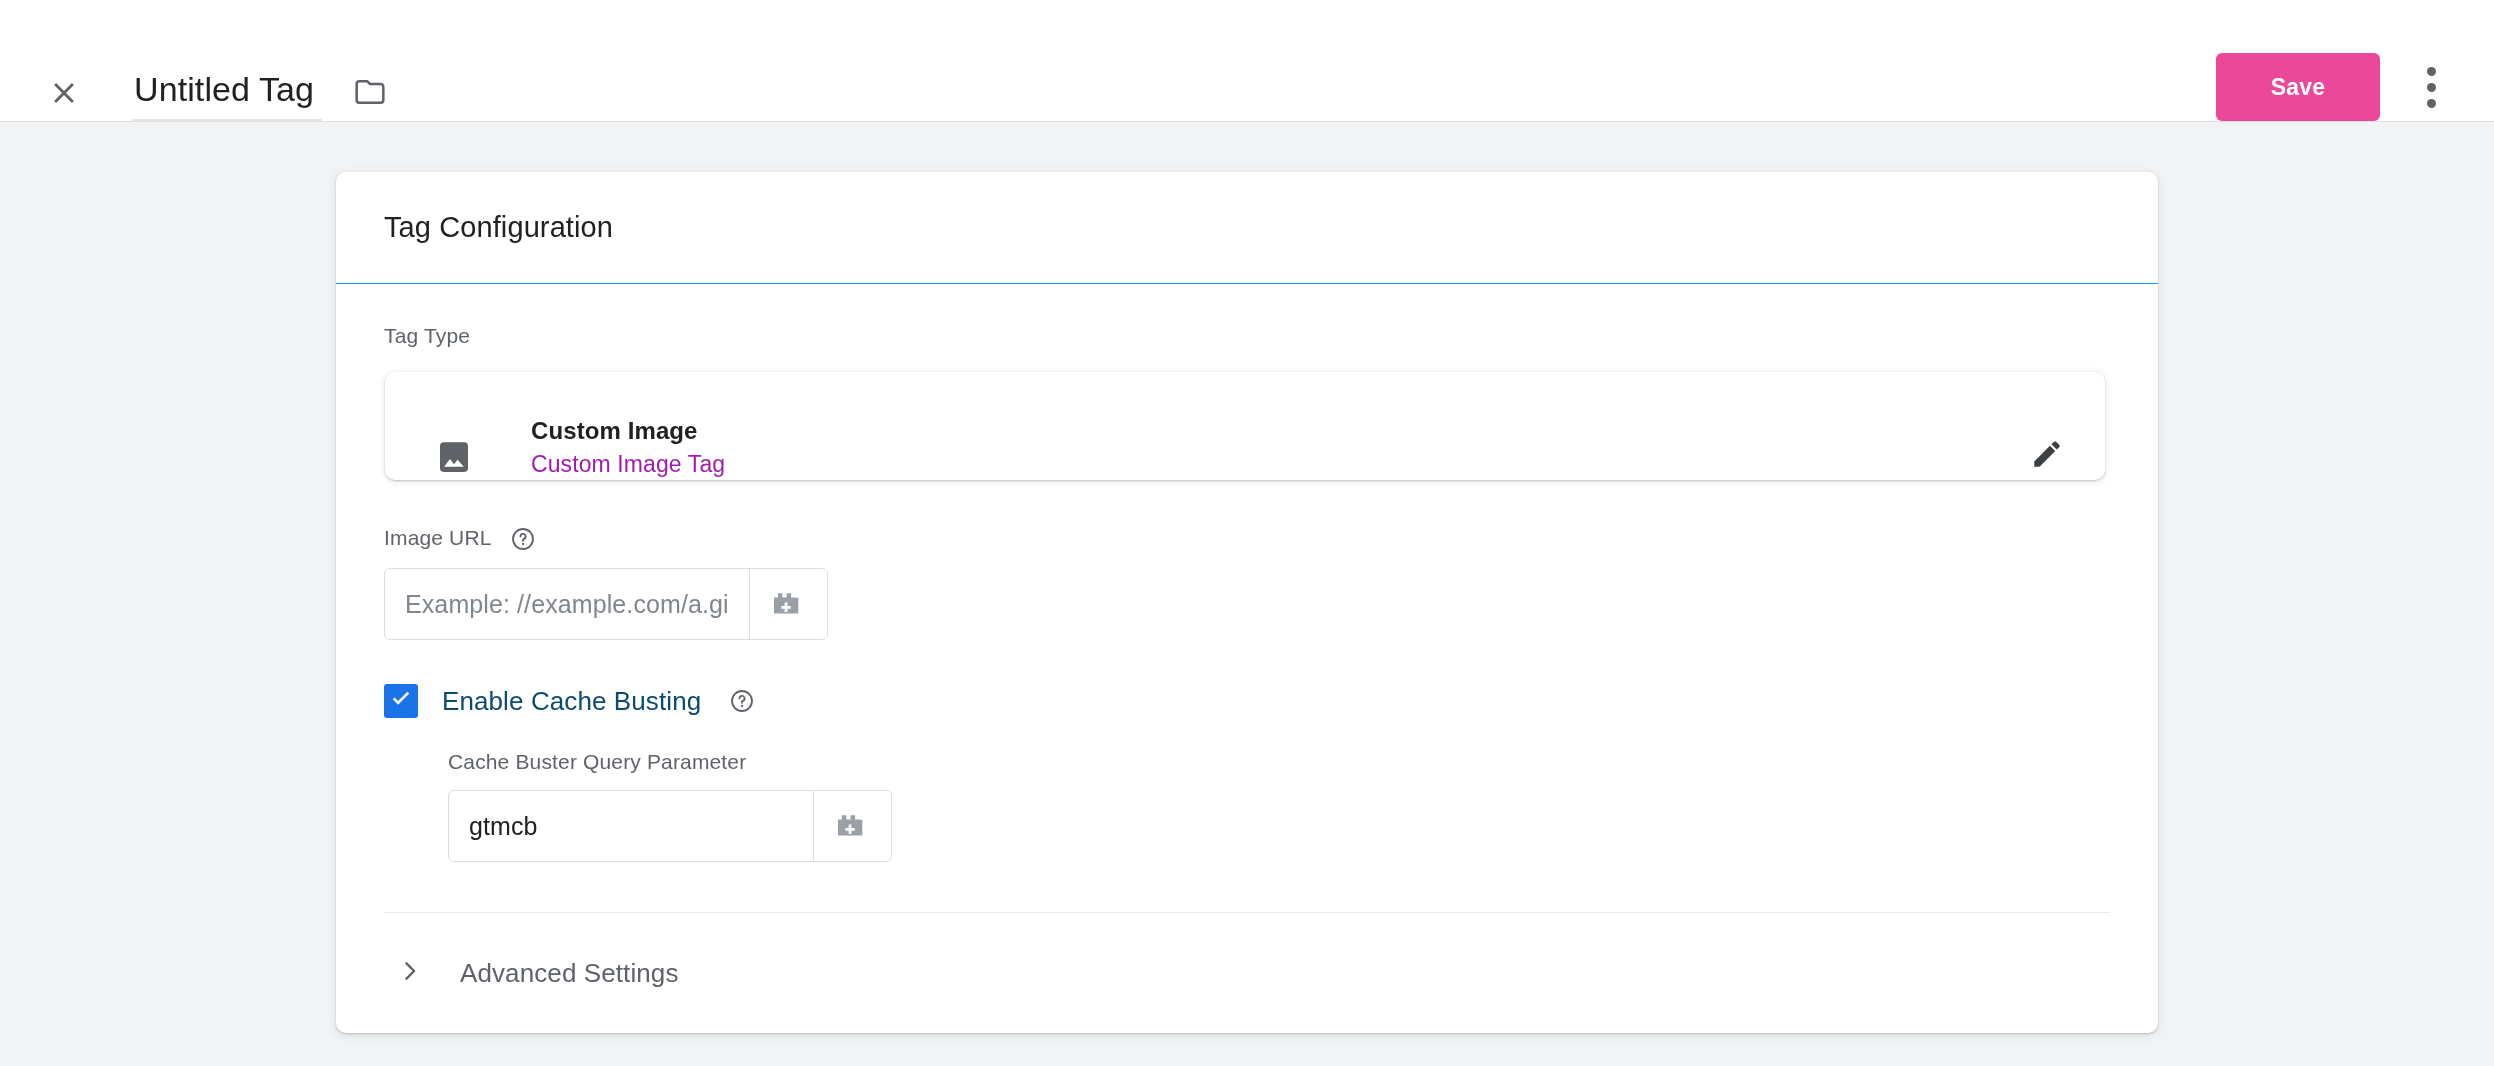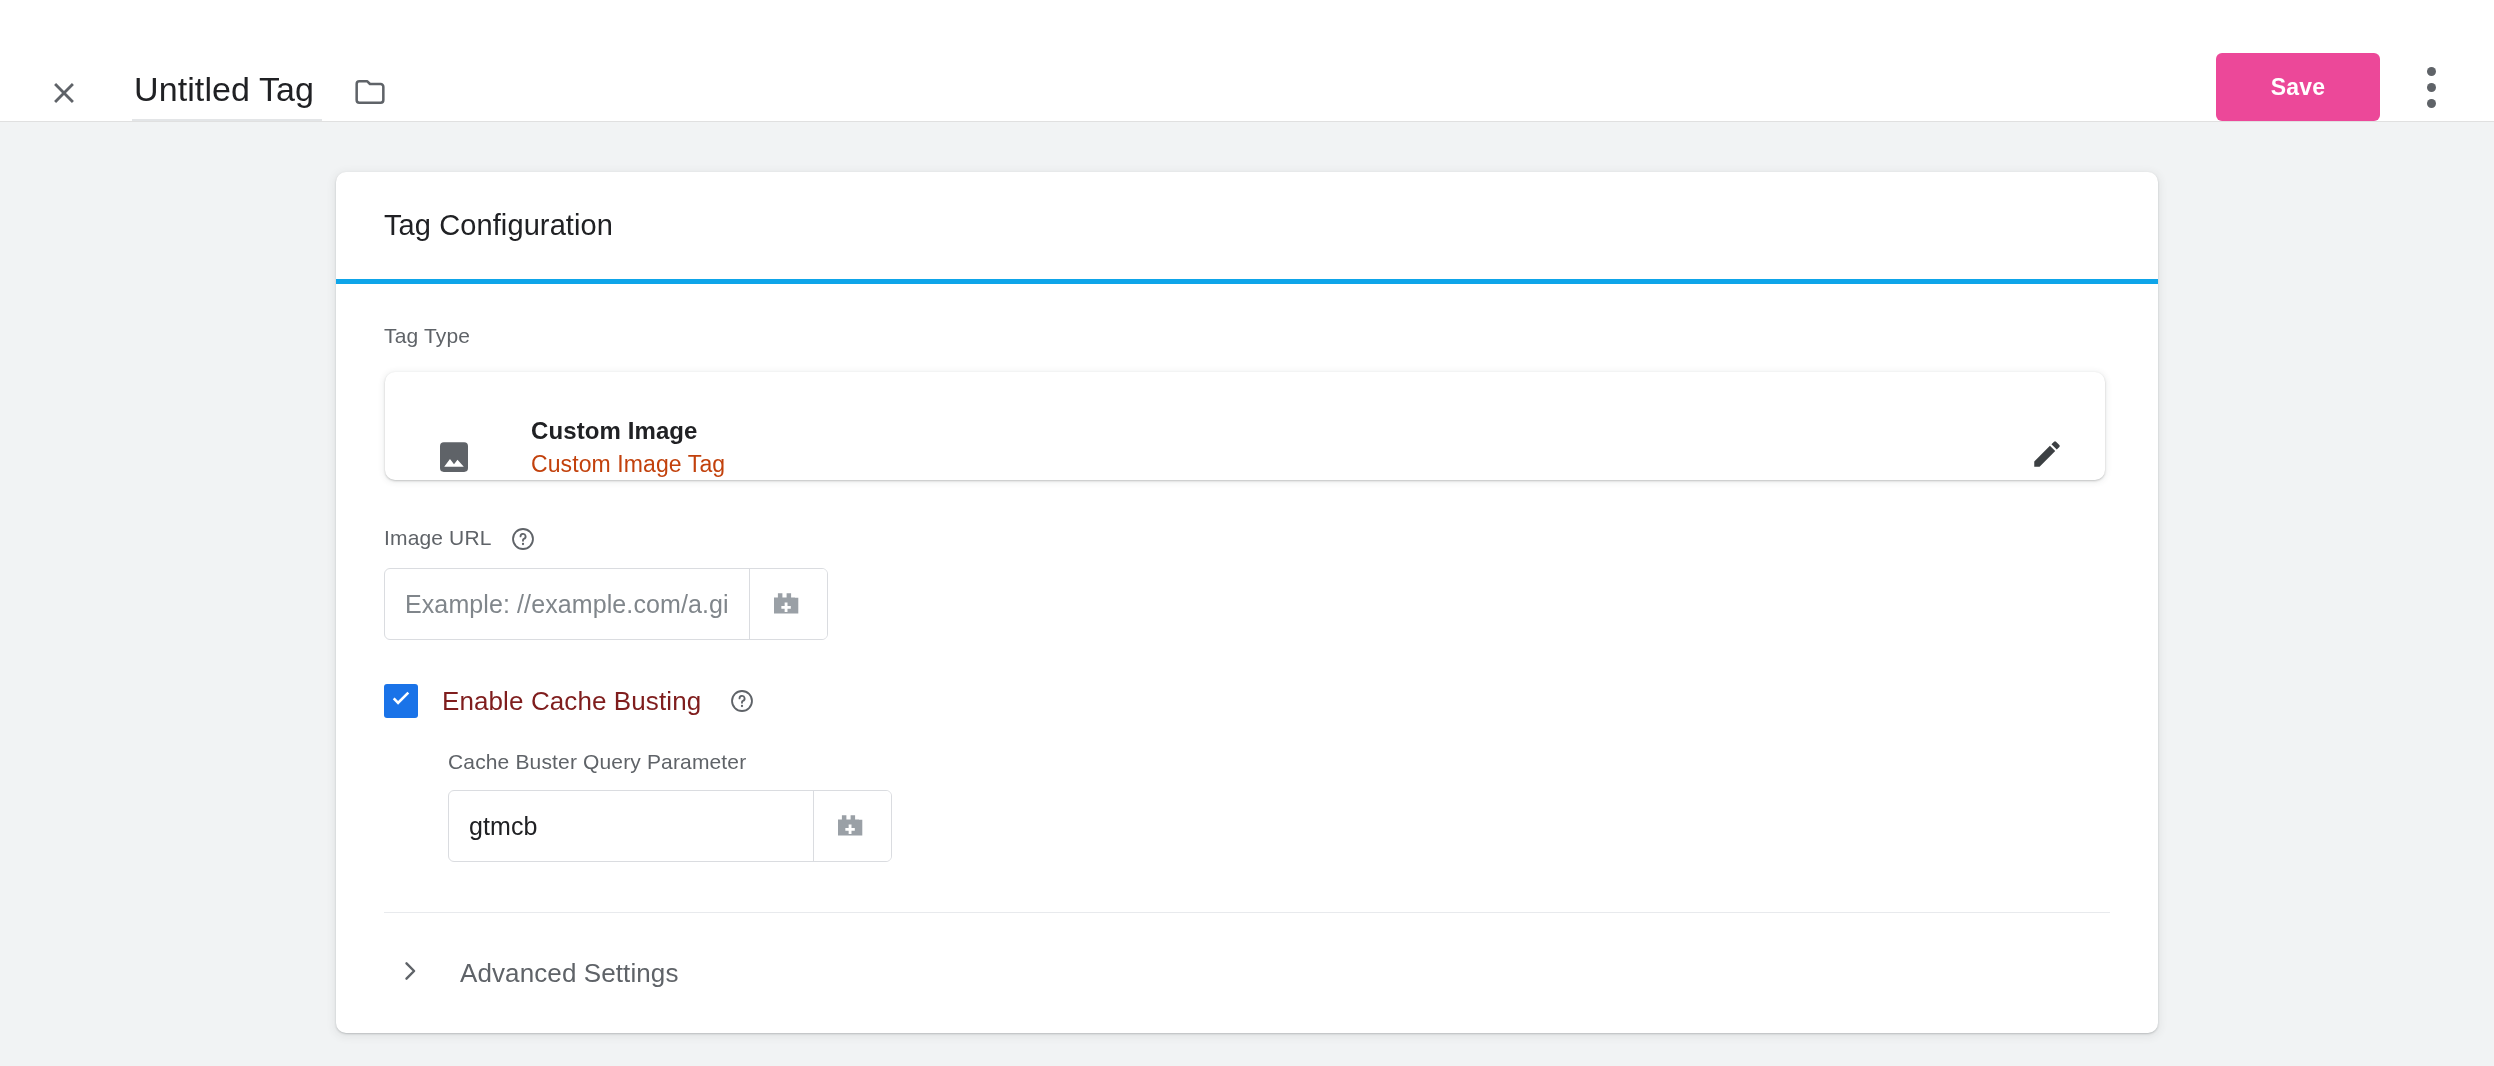--- a/index.html
+++ b/index.html
@@ -103,21 +103,21 @@
     box-shadow: 0 1px 2px rgba(60,64,67,.25), 0 2px 8px 2px rgba(60,64,67,.08);
     align-self: flex-start;
     overflow: hidden;
   }
 
   .card-header {
     height: 112px;
     display: flex;
     align-items: center;
     padding: 0 48px;
-    border-bottom: 5px solid #0ea5e9;
+    border-bottom: 1px solid #0ea5e9;
   }
   .card-header h2 {
     margin: 0;
     font-size: 29px;
     font-weight: 400;
     color: #202124;
     letter-spacing: .1px;
   }
 
   .card-body { padding: 40px 48px 0 48px; }
@@ -154,21 +154,21 @@
   .tt-text { margin-left: 54px; }
   .tt-name {
     font-size: 24px;
     font-weight: 700;
     color: #202124;
     line-height: 1.25;
     letter-spacing: .1px;
   }
   .tt-desc {
     font-size: 23px;
-    color: #c2410c;
+    color: #a21caf;
     line-height: 1.3;
     margin-top: 4px;
     letter-spacing: .1px;
   }
   .tt-edit {
     margin-left: auto;
     width: 48px; height: 48px;
     display: flex; align-items: center; justify-content: center;
     cursor: pointer;
   }
@@ -219,21 +219,21 @@
   .checkbox {
     width: 34px; height: 34px;
     border-radius: 3px;
     background: #1a73e8;
     display: flex; align-items: center; justify-content: center;
     cursor: pointer;
     flex: 0 0 auto;
   }
   .check-label {
     font-size: 26px;
-    color: #7f1d1d;
+    color: #0c4a6e;
     letter-spacing: .1px;
   }
   .check-help { display: flex; align-items: center; margin-left: 4px; }
 
   .sub-field {
     margin-top: 32px;
     margin-left: 64px;
   }
   .sub-label {
     font-size: 21px;

